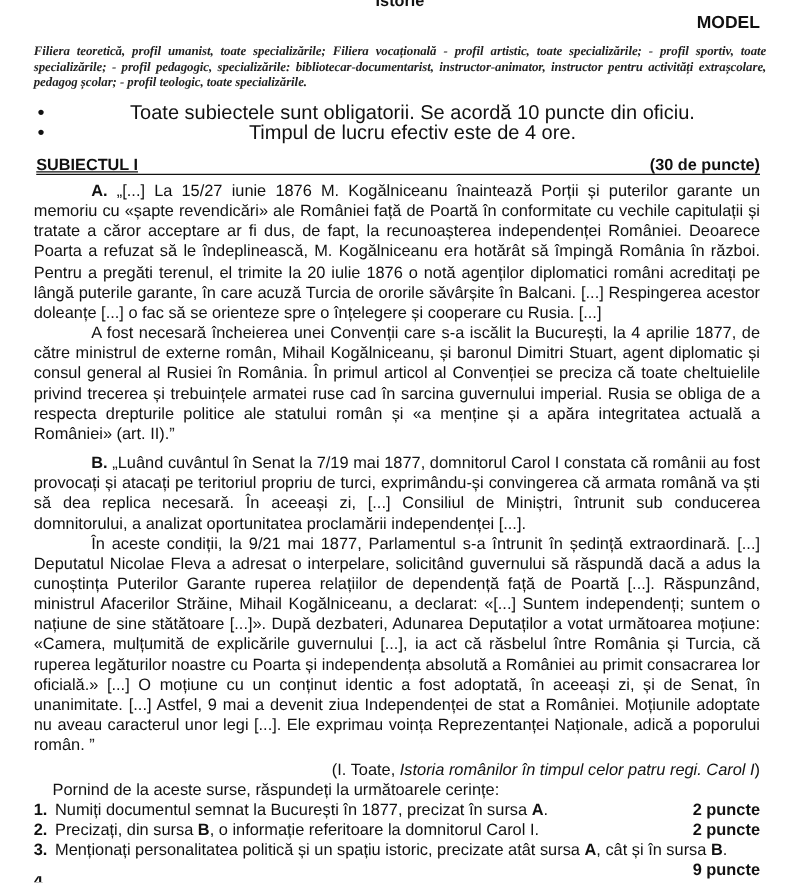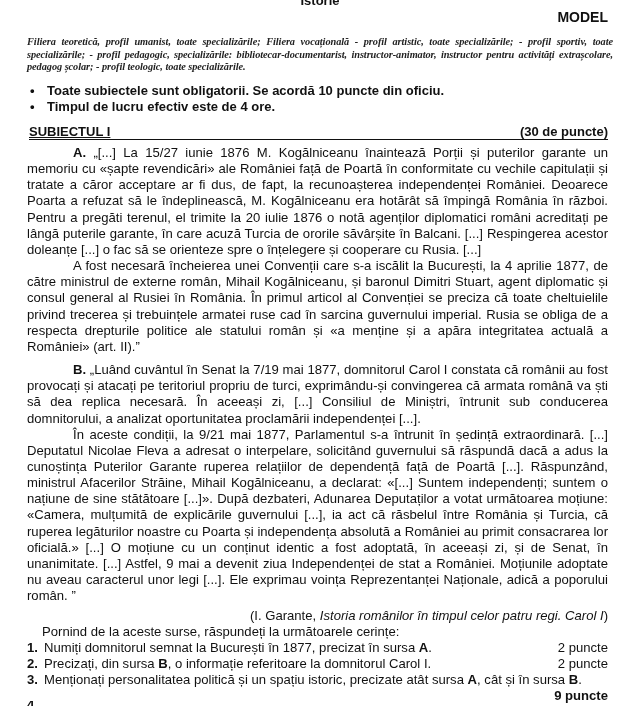--- a/index.html
+++ b/index.html
@@ -14,41 +14,41 @@
     }
     .model {
       position: absolute; top: 9px; right: 32px; font-weight: bold; font-size: 14px;
     }
     .filiera {
       position: absolute; top: 36px; left: 27px; width: 586px;
       font-style: italic; font-weight: bold; font-size: 10.3px; line-height: 12.6px;
       text-align: justify; color: #222; letter-spacing: -0.05px; font-family: Liberation Serif, serif;
     }
     .bullets { position: absolute; top: 83px; left: 27px; width: 586px; margin: 0; padding: 0; list-style: none; }
-    .bullets li { font-weight: bold; font-size: 13px; line-height: 16px; position: relative; padding-left: 20px; }
+    .bullets li { font-weight: normal; font-size: 16px; line-height: 16px; position: relative; padding-left: 20px; text-align: center; }
     .bullets li::before { content: "\2022"; position: absolute; left: 3px; top: 0; }
     .subiect {
       position: absolute; top: 124px; left: 29px; width: 579px;
       display: flex; justify-content: space-between; font-weight: bold; font-size: 13px;
       border-bottom: 1.5px solid #111; line-height: 15px;
     }
     .subiect .name { text-decoration: underline; }
     .body-text {
       position: absolute; top: 145px; left: 27px; width: 581px;
       font-size: 13.1px; line-height: 16.15px; text-align: justify;
     }
     .body-text p { margin: 0; }
     .indent { text-indent: 46px; }
     .src { text-align: right; }
     .questions { position: absolute; top: 624px; left: 27px; width: 581px; font-size: 13.1px; line-height: 16px; }
     .questions .intro { padding-left: 15px; }
     .q { display: flex; }
     .q .num { font-weight: bold; width: 17px; flex: none; }
     .q .txt { flex: 1; }
-    .q .pts { font-weight: normal; white-space: nowrap; }
+    .q .pts { font-weight: bold; white-space: nowrap; }
     .pts-line { text-align: right; font-weight: bold; }
     .cut { position: absolute; top: 701px; left: 27px; width: 581px; height: 5px; overflow: hidden; }
     .cut span { display: block; font-weight: bold; font-size: 13px; line-height: 16px; margin-top: -4px; color: #111; }
     b.s { font-weight: bold; }
     i { font-style: italic; }
   </style>
 </head>
 <body>
 
 <div class="page">
@@ -65,28 +65,28 @@
     <span class="name">SUBIECTUL I</span>
     <span>(30 de puncte)</span>
   </div>
 
   <div class="body-text">
     <p class="indent"><b class="s">A.</b><span> „[...] La 15/27 iunie 1876 M. Kogălniceanu înaintează Porții și puterilor garante un memoriu cu «șapte revendicări» ale României față de Poartă în conformitate cu vechile capitulații și tratate a căror acceptare ar fi dus, de fapt, la recunoașterea independenței României. Deoarece Poarta a refuzat să le îndeplinească, M. Kogălniceanu era hotărât să împingă România în război. Pentru a pregăti terenul, el trimite la 20 iulie 1876 o notă agenților diplomatici români acreditați pe lângă puterile garante, în care acuză Turcia de ororile săvârșite în Balcani. [...] Respingerea acestor doleanțe [...] o fac să se orienteze spre o înțelegere și cooperare cu Rusia. [...]</span></p>
     <p class="indent">A fost necesară încheierea unei Convenții care s-a iscălit la București, la 4 aprilie 1877, de către ministrul de externe român, Mihail Kogălniceanu, și baronul Dimitri Stuart, agent diplomatic și consul general al Rusiei în România. În primul articol al Convenției se preciza că toate cheltuielile privind trecerea și trebuințele armatei ruse cad în sarcina guvernului imperial. Rusia se obliga de a respecta drepturile politice ale statului român și «a menține și a apăra integritatea actuală a României» (art. II).”</p>
 
     <p class="indent" style="margin-top:7px;"><b class="s">B.</b><span> „Luând cuvântul în Senat la 7/19 mai 1877, domnitorul Carol I constata că românii au fost provocați și atacați pe teritoriul propriu de turci, exprimându-și convingerea că armata română va ști să dea replica necesară. În aceeași zi, [...] Consiliul de Miniștri, întrunit sub conducerea domnitorului, a analizat oportunitatea proclamării independenței [...].</span></p>
     <p class="indent">În aceste condiții, la 9/21 mai 1877, Parlamentul s-a întrunit în ședință extraordinară. [...] Deputatul Nicolae Fleva a adresat o interpelare, solicitând guvernului să răspundă dacă a adus la cunoștința Puterilor Garante ruperea relațiilor de dependență față de Poartă [...]. Răspunzând, ministrul Afacerilor Străine, Mihail Kogălniceanu, a declarat: «[...] Suntem independenți; suntem o națiune de sine stătătoare [...]». După dezbateri, Adunarea Deputaților a votat următoarea moțiune: «Camera, mulțumită de explicările guvernului [...], ia act că răsbelul între România și Turcia, că ruperea legăturilor noastre cu Poarta și independența absolută a României au primit consacrarea lor oficială.» [...] O moțiune cu un conținut identic a fost adoptată, în aceeași zi, și de Senat, în unanimitate. [...] Astfel, 9 mai a devenit ziua Independenței de stat a României. Moțiunile adoptate nu aveau caracterul unor legi [...]. Ele exprimau voința Reprezentanței Naționale, adică a poporului român. ”</p>
-    <p class="src" style="margin-top:4px;"><span>(I. Garante, </span><i>Istoria românilor în timpul celor patru regi. Carol I</i><span>)</span></p>
+    <p class="src" style="margin-top:4px;"><span>(I. Toate, </span><i>Istoria românilor în timpul celor patru regi. Carol I</i><span>)</span></p>
   </div>
 
   <div class="questions">
     <div class="intro">Pornind de la aceste surse, răspundeți la următoarele cerințe:</div>
     <div class="q">
       <span class="num">1.</span>
-      <span class="txt"><span>Numiți domnitorul semnat la București în 1877, precizat în sursa </span><b>A</b><span>.</span></span>
+      <span class="txt"><span>Numiți documentul semnat la București în 1877, precizat în sursa </span><b>A</b><span>.</span></span>
       <span class="pts">2 puncte</span>
     </div>
     <div class="q">
       <span class="num">2.</span>
       <span class="txt"><span>Precizați, din sursa </span><b>B</b><span>, o informație referitoare la domnitorul Carol I.</span></span>
       <span class="pts">2 puncte</span>
     </div>
     <div class="q">
       <span class="num">3.</span>
       <span class="txt"><span>Menționați personalitatea politică și un spațiu istoric, precizate atât sursa </span><b>A</b><span>, cât și în sursa </span><b>B</b><span>.</span></span>

